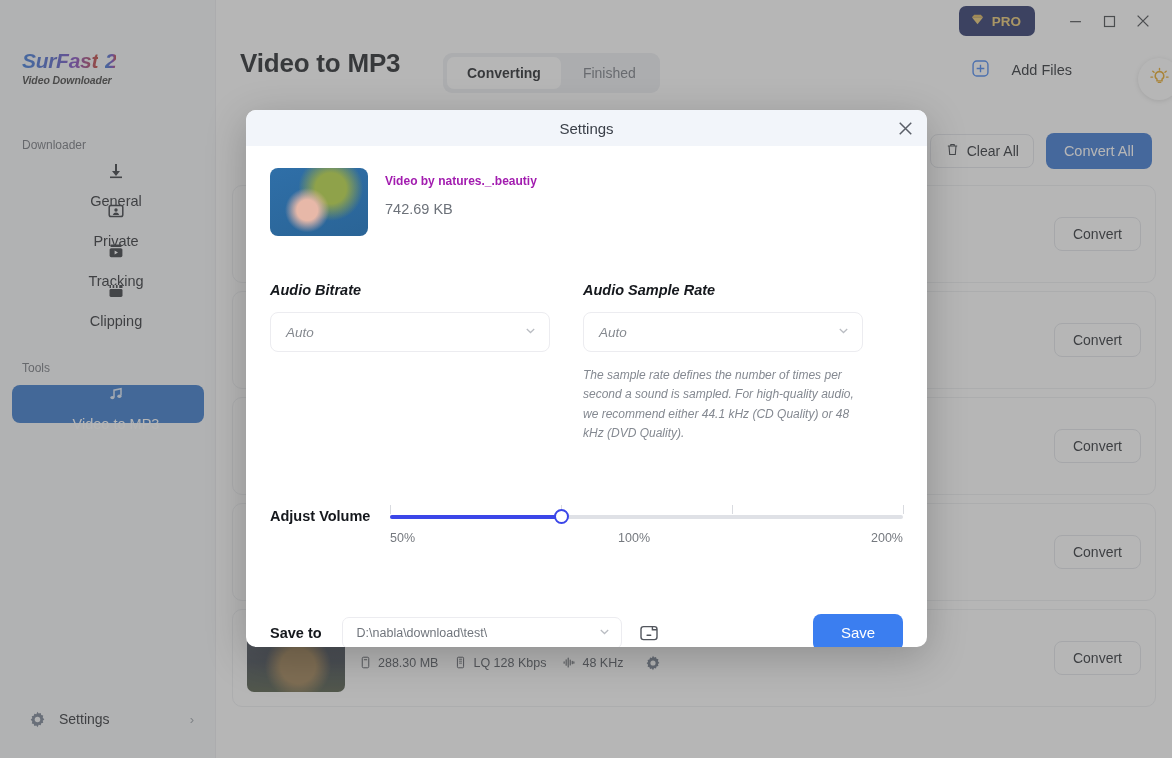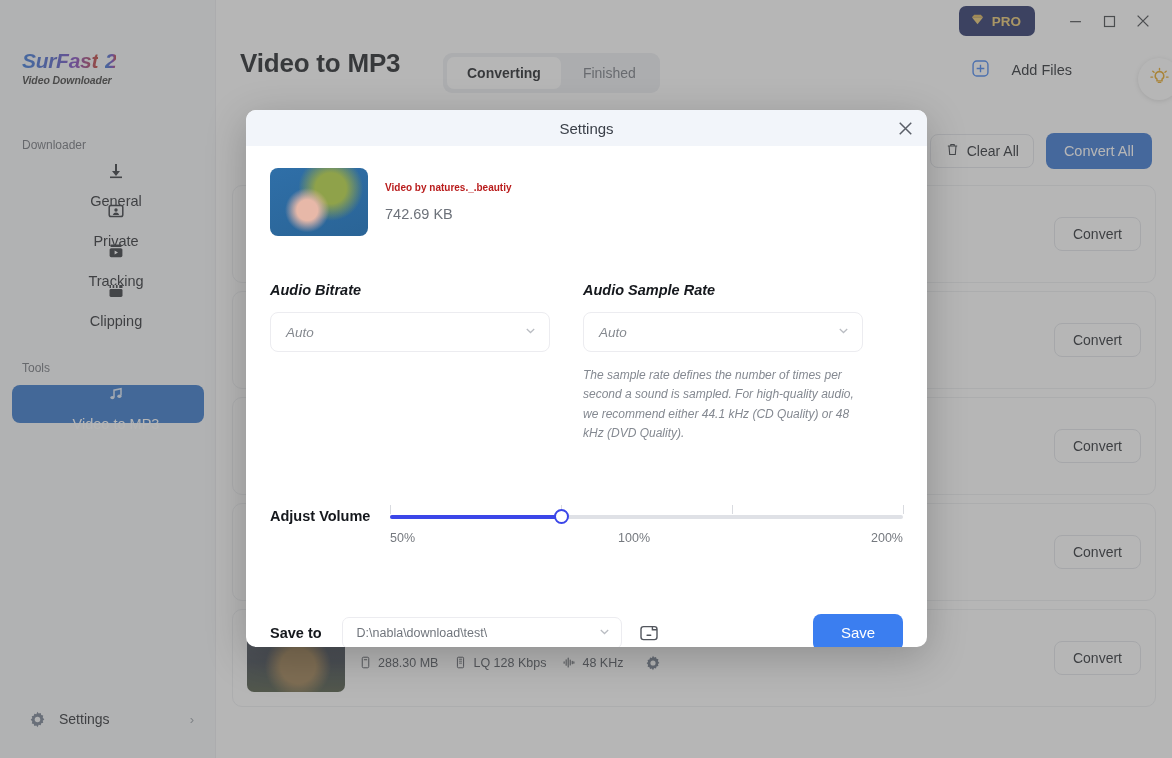--- a/index.html
+++ b/index.html
@@ -153,21 +153,21 @@
   .modal-title { font-size: 15px; color: #3b4049; }
   .modal-close {
     position: absolute; right: 10px; top: 6px; width: 24px; height: 24px;
     display: flex; align-items: center; justify-content: center;
     color: #5a5f68; cursor: pointer; font-size: 16px;
   }
   .modal-body { padding: 22px 24px 0 24px; position: relative; height: 501px; }
 
   .fileinfo { display: flex; align-items: flex-start; gap: 17px; }
   .fileinfo .thumb { width: 98px; height: 68px; border-radius: 8px; }
-  .fi-name { font-size: 10px; color: #b91c1c; font-weight: bold; margin-top: 14px; }
+  .fi-name { font-size: 12px; color: #a21caf; font-weight: bold; margin-top: 6px; }
   .fi-size { font-size: 14.5px; color: #6d727a; margin-top: 13px; }
 
   .fields { display: flex; gap: 33px; margin-top: 46px; }
   .field { width: 280px; font-style: italic; }
   .field-label { font-size: 14.5px; color: #15181d; font-weight: bold; margin-bottom: 14px; }
   .select {
     height: 40px; border: 1px solid #ececf0; border-radius: 8px; background: #fff;
     display: flex; align-items: center; padding: 0 12px 0 15px;
     font-size: 13.5px; color: #85898f; cursor: pointer;
   }

